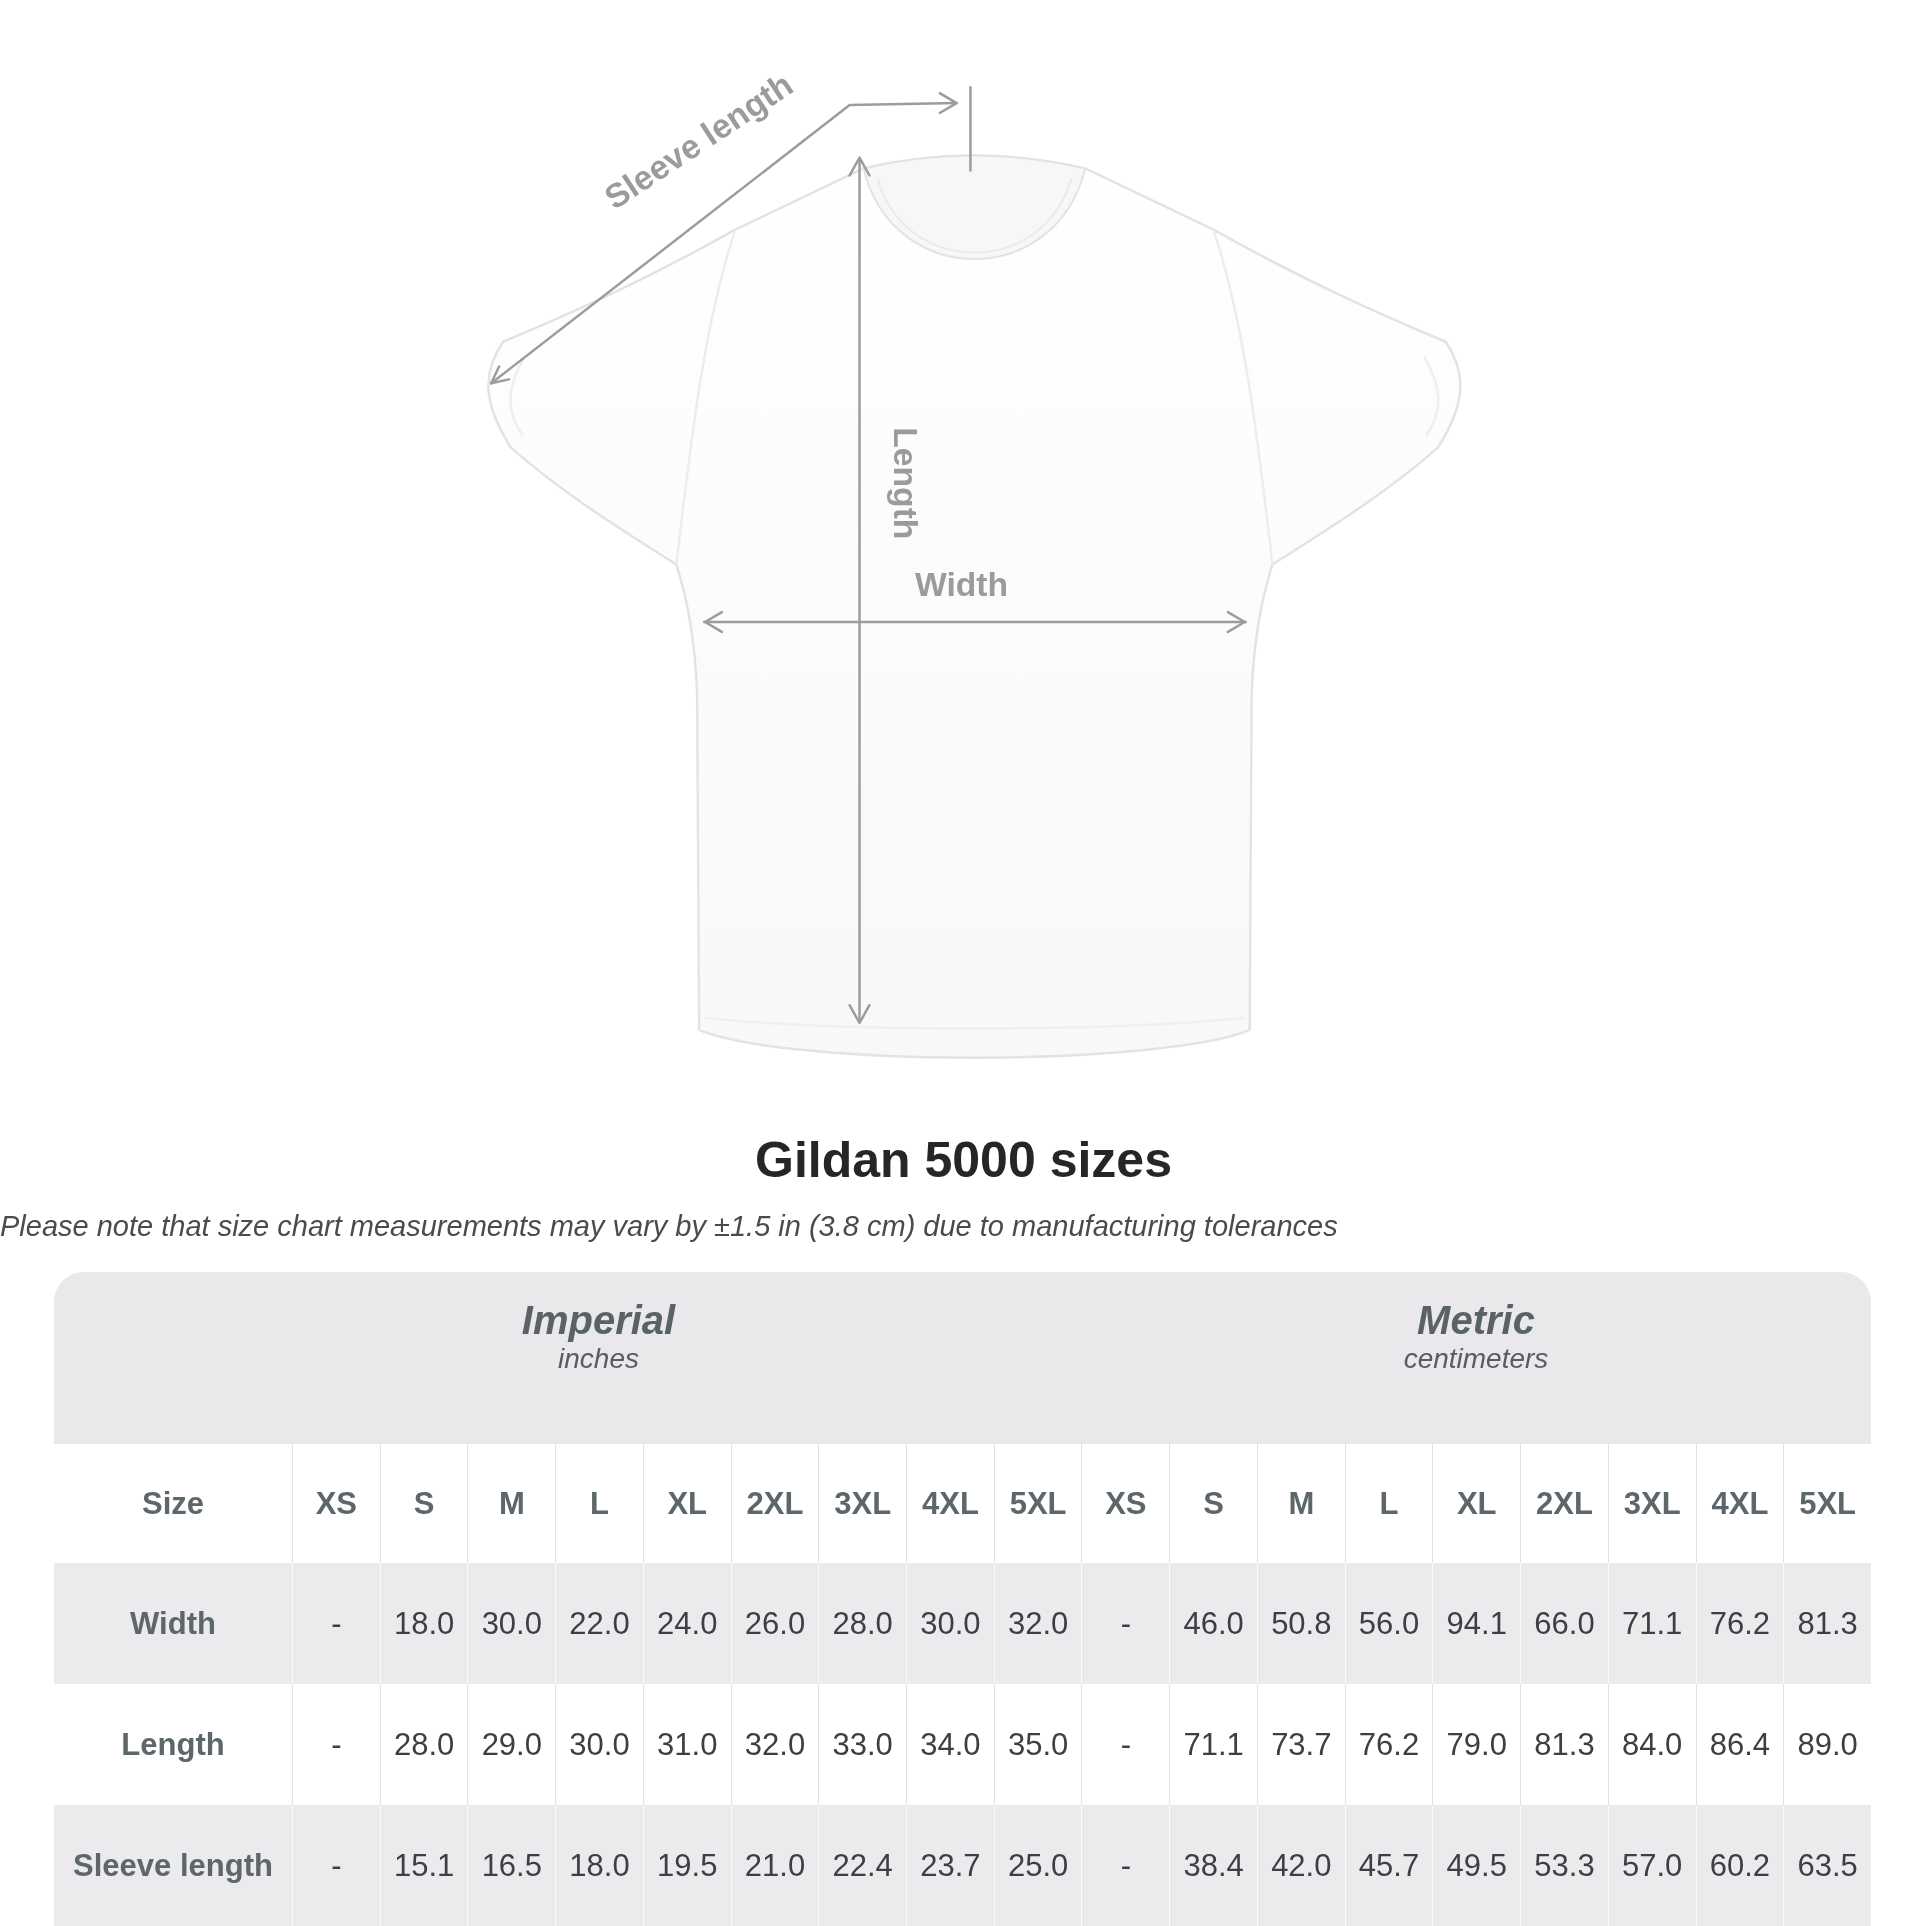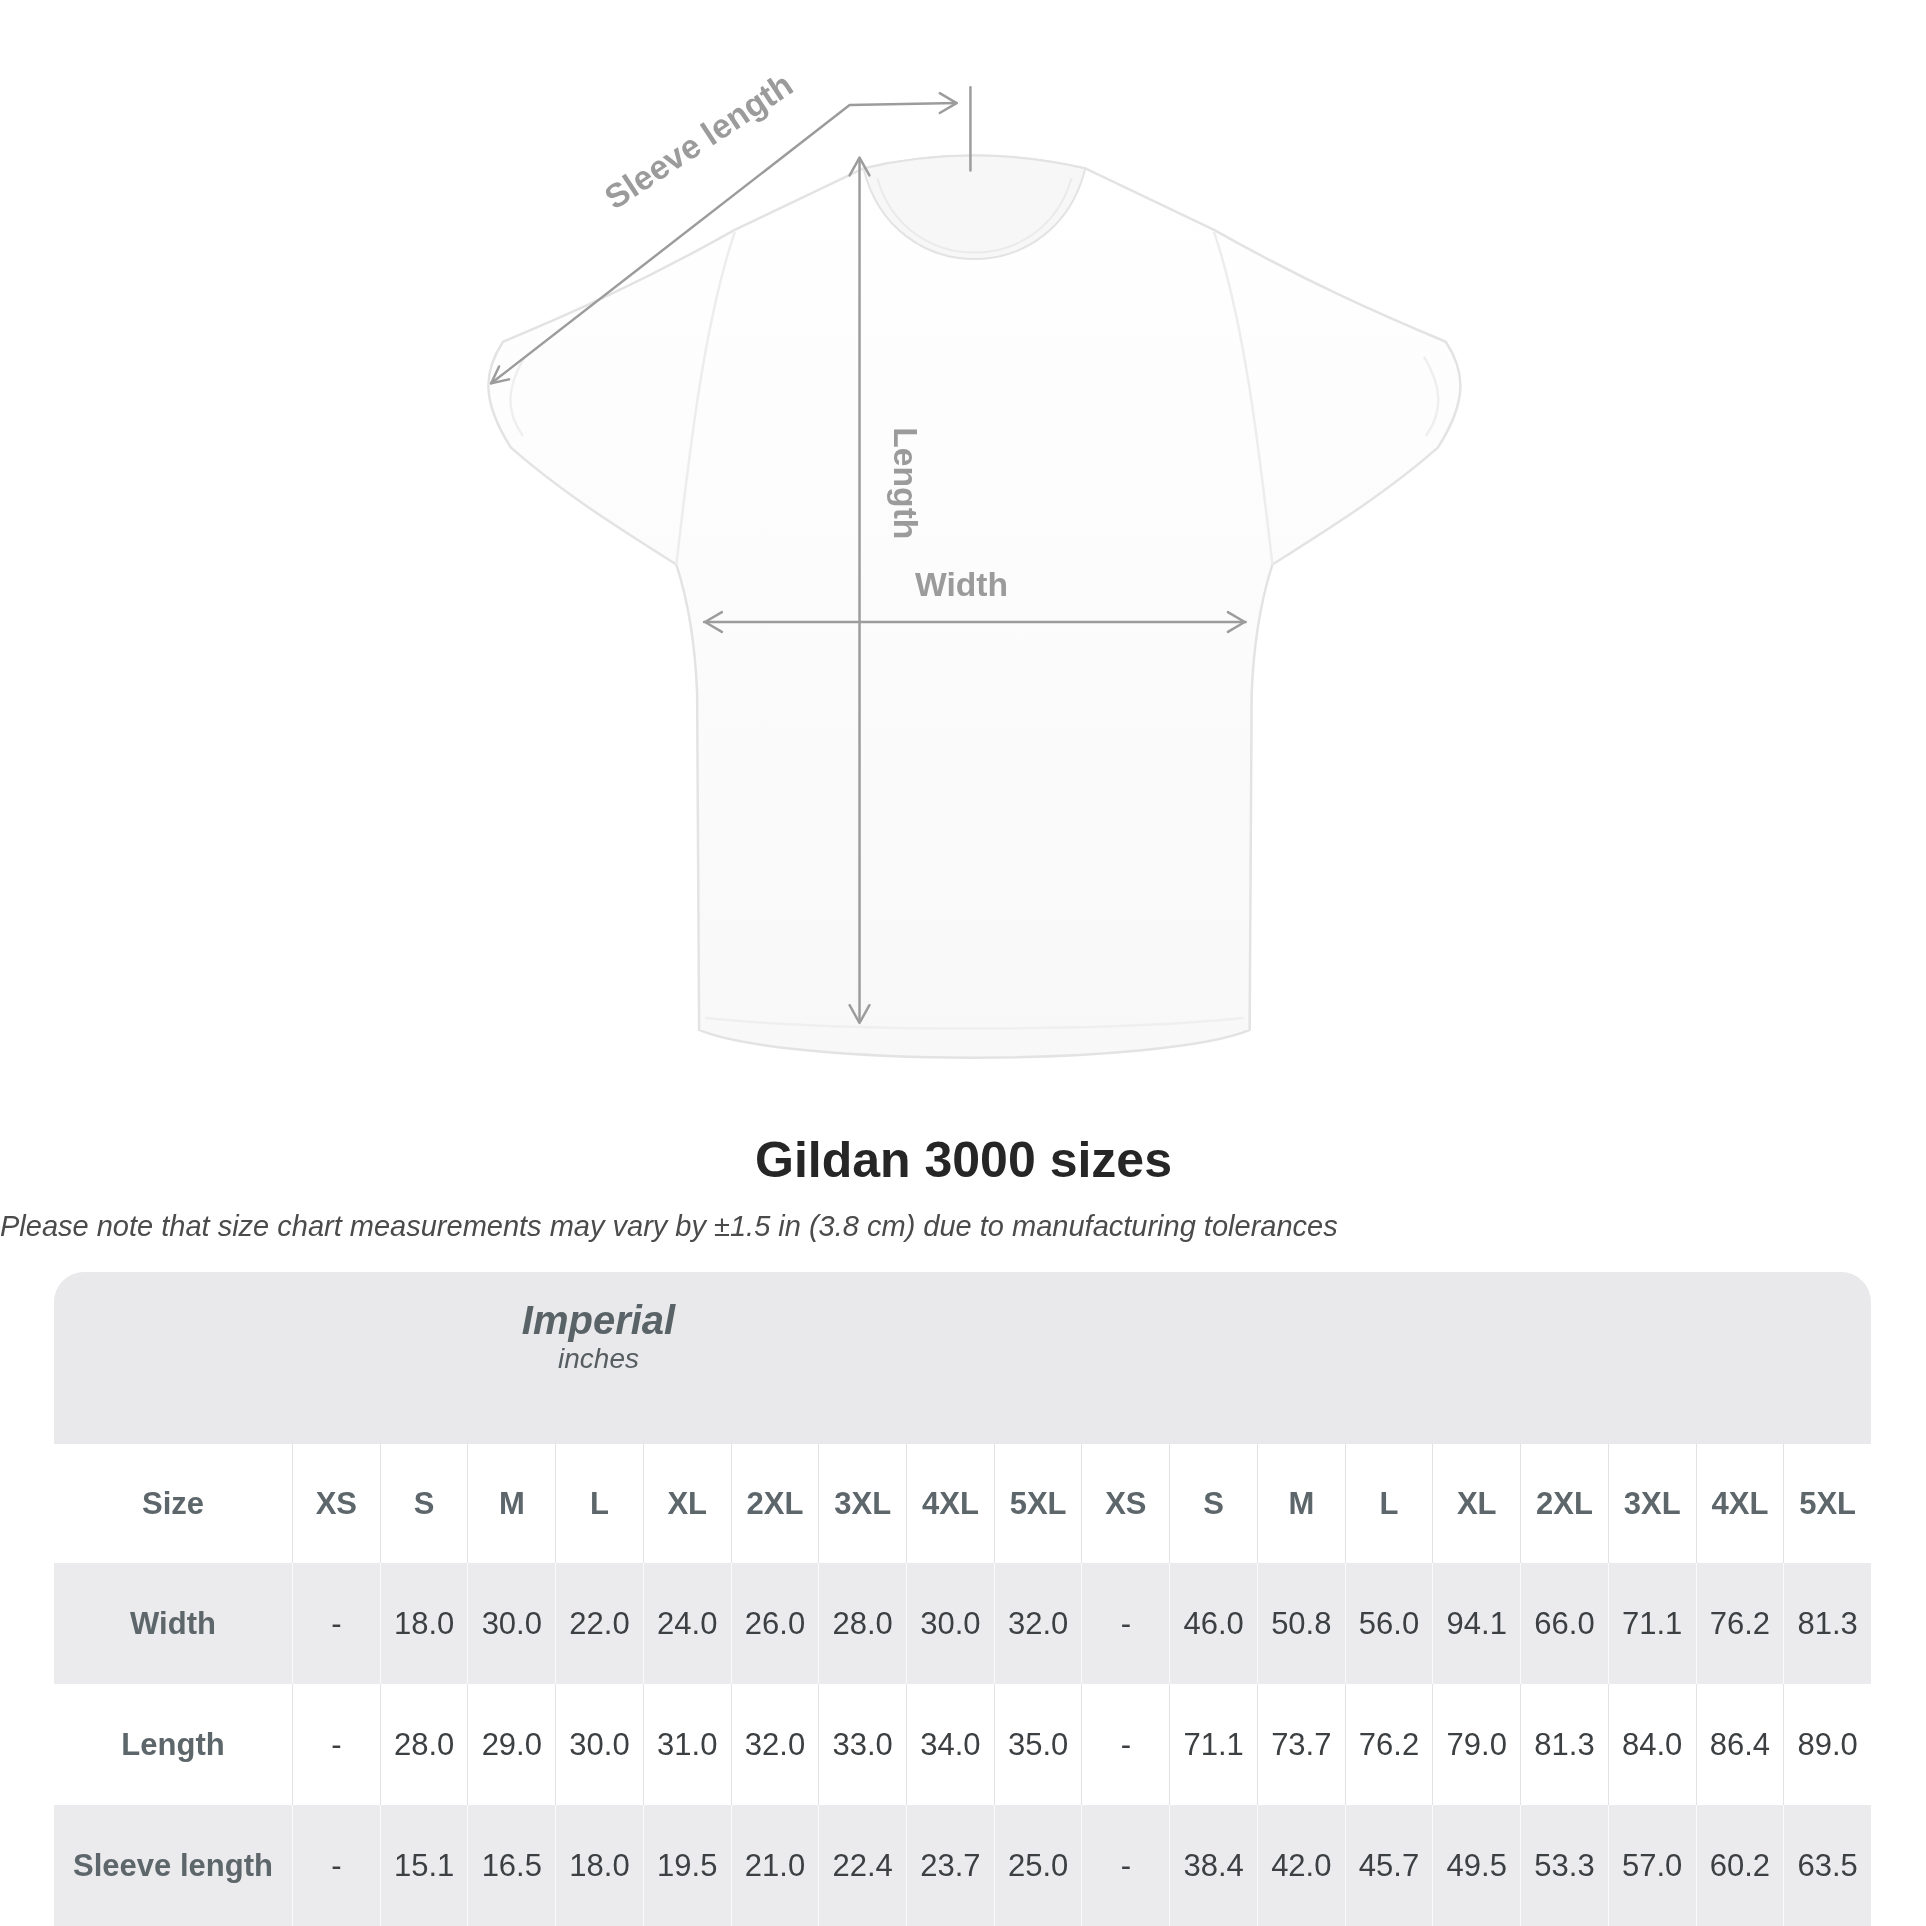--- a/index.html
+++ b/index.html
@@ -88,28 +88,32 @@
       <path d="M 711 628 L 1258 628"></path>
       <path d="M 729 618 L 712 628 L 729 638"></path>
       <path d="M 1240 618 L 1257 628 L 1240 638"></path>
     </g>
 
     <text transform="translate(712,152) rotate(-33.5)" text-anchor="middle" font-family="Liberation Sans, sans-serif" font-size="34" font-weight="bold" fill="#9b9b9b">Sleeve length</text>
     <text transform="translate(903,488) rotate(90)" text-anchor="middle" font-family="Liberation Sans, sans-serif" font-size="34" font-weight="bold" fill="#9b9b9b">Length</text>
     <text x="971" y="602" text-anchor="middle" font-family="Liberation Sans, sans-serif" font-size="34" font-weight="bold" fill="#9b9b9b">Width</text>
   </svg>
 
-  <div class="title">Gildan 3000 sizes</div>
+  <div class="title">Gildan 5000 sizes</div>
   <div class="subtitle">Please note that size chart measurements may vary by ±1.5 in (3.8 cm) due to manufacturing tolerances</div>
 
   <div class="sizetable">
     <div class="groupband">
       <div class="group group-imperial">
         <div class="g-label">Imperial</div>
         <div class="g-sub">inches</div>
+      </div>
+      <div class="group group-metric">
+        <div class="g-label">Metric</div>
+        <div class="g-sub">centimeters</div>
       </div>
     </div>
     <div id="grid">
         <div class="trow thead">
           <div class="cell rowlabel">Size</div>
           <div class="cell hdrcell">XS</div>
           <div class="cell hdrcell">S</div>
           <div class="cell hdrcell">M</div>
           <div class="cell hdrcell">L</div>
           <div class="cell hdrcell">XL</div>

